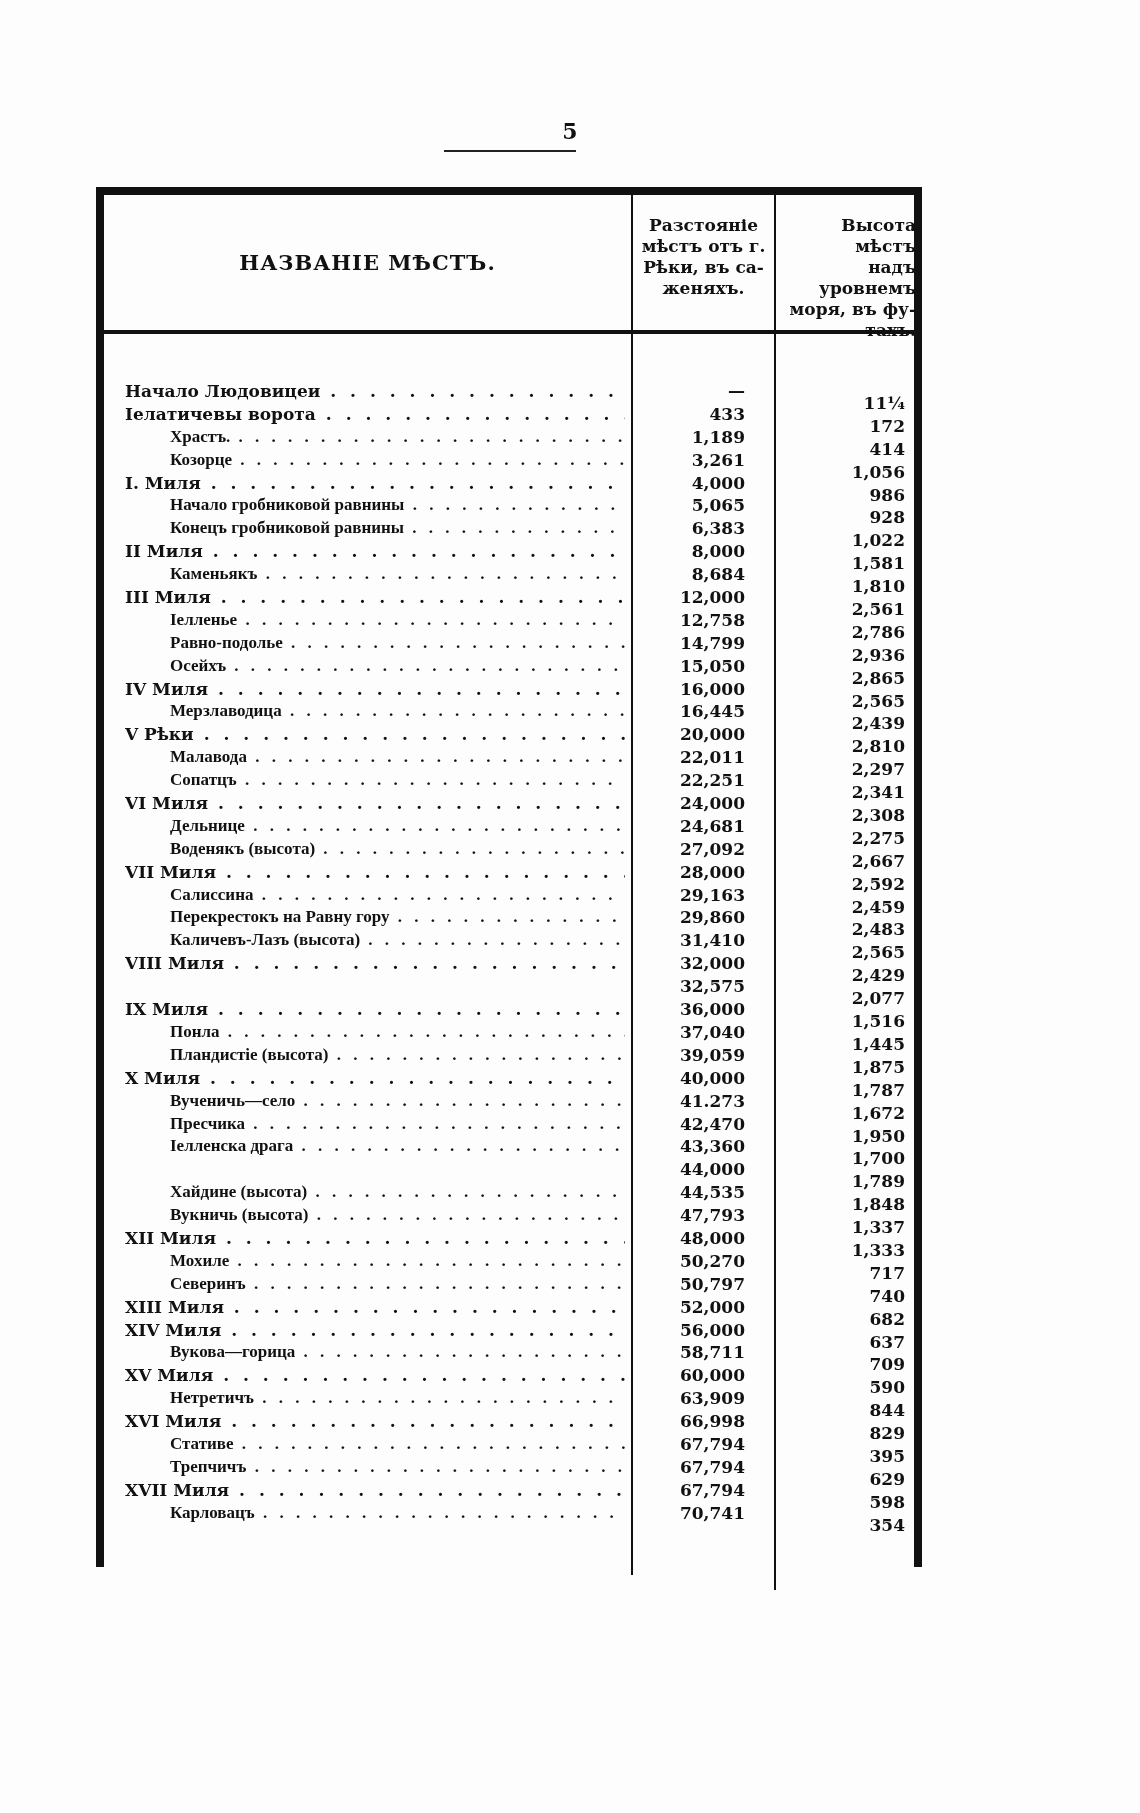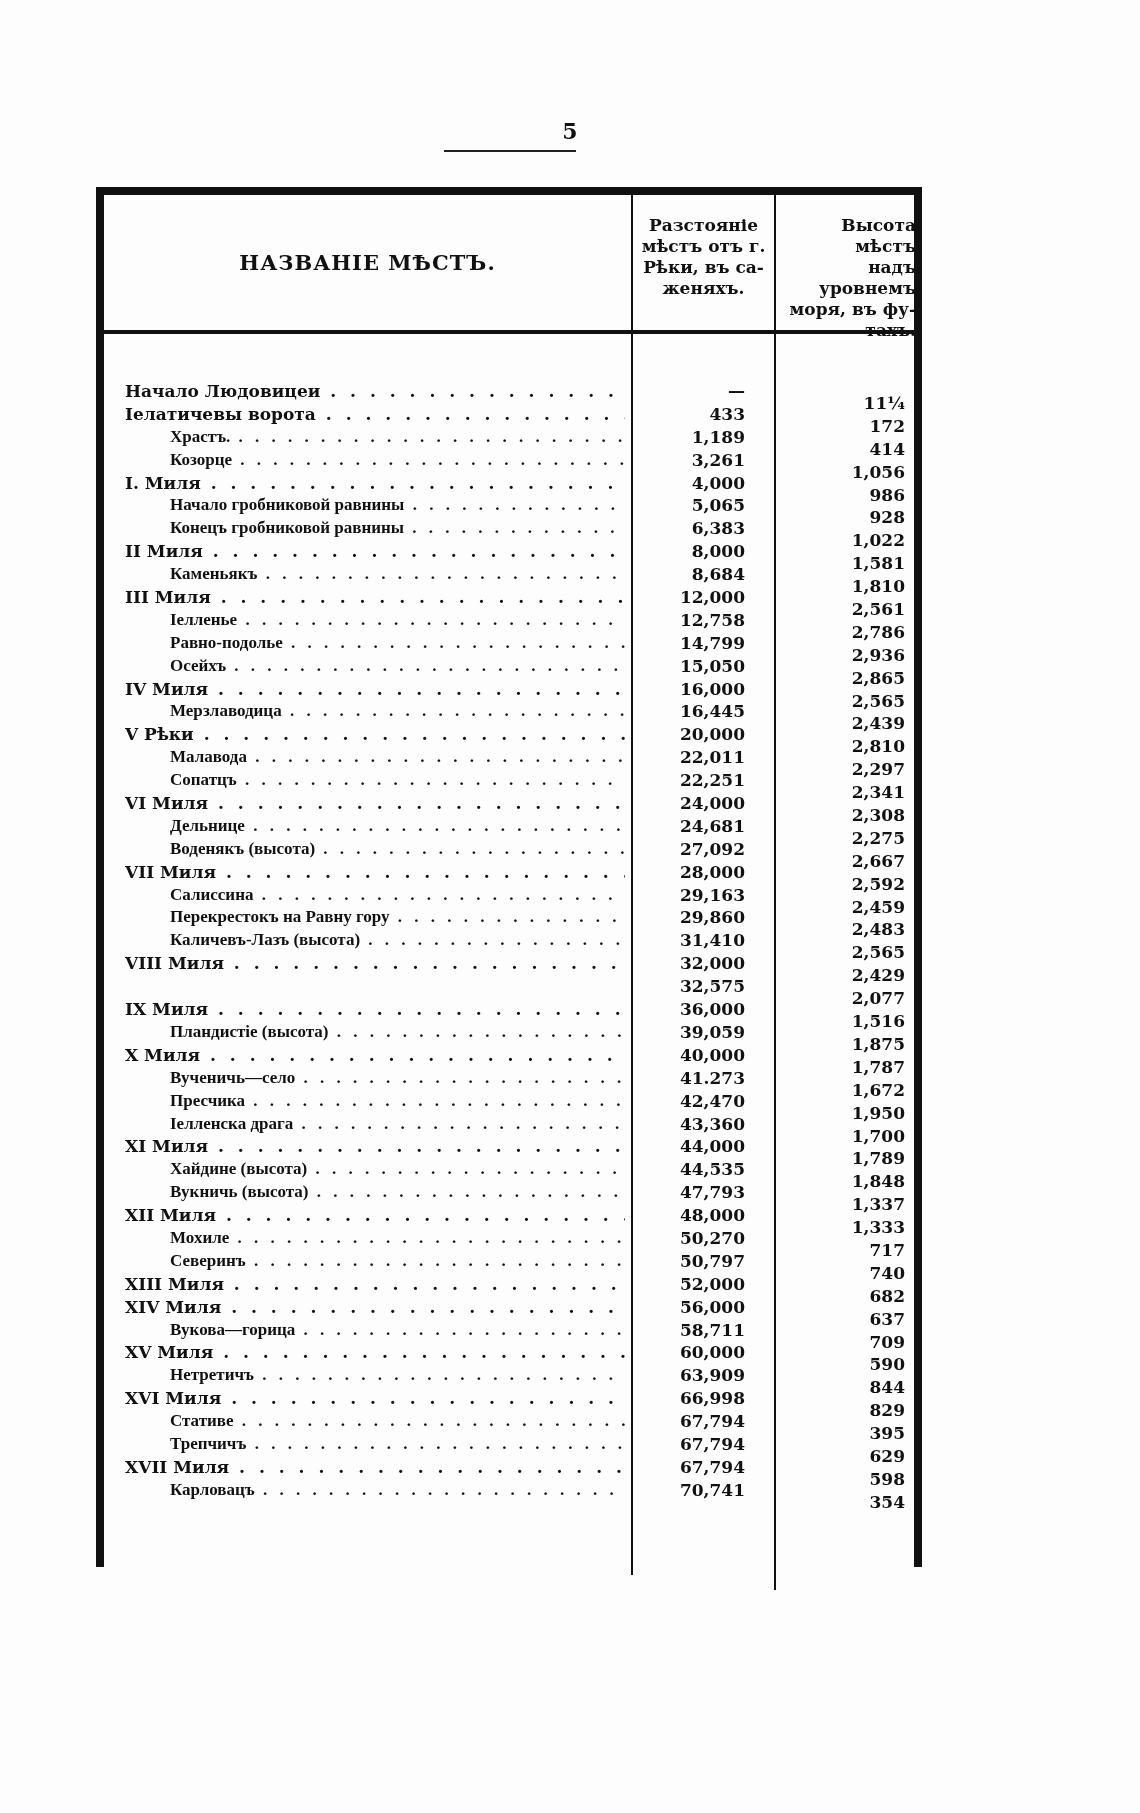--- a/index.html
+++ b/index.html
@@ -212,20 +212,25 @@
     <div class="row sub">
       <span class="dist">32,575</span>
       <span class="height">2,077</span>
     </div>
     <div class="row">
       <span class="name">IX Миля</span>
       <span class="dist">36,000</span>
       <span class="height">1,516</span>
     </div>
     <div class="row sub">
+      <span class="name">Понла</span>
+      <span class="dist">37,040</span>
+      <span class="height">1,445</span>
+    </div>
+    <div class="row sub">
       <span class="name">Пландистіе (высота)</span>
       <span class="dist">39,059</span>
       <span class="height">1,875</span>
     </div>
     <div class="row">
       <span class="name">X Миля</span>
       <span class="dist">40,000</span>
       <span class="height">1,787</span>
     </div>
     <div class="row sub">
@@ -237,21 +242,20 @@
       <span class="name">Пресчика</span>
       <span class="dist">42,470</span>
       <span class="height">1,950</span>
     </div>
     <div class="row sub">
       <span class="name">Іелленска драга</span>
       <span class="dist">43,360</span>
       <span class="height">1,700</span>
     </div>
     <div class="row">
-      <span class="name">XI Миля</span>
       <span class="dist">44,000</span>
       <span class="height">1,789</span>
     </div>
     <div class="row sub">
       <span class="name">Хайдине (высота)</span>
       <span class="dist">44,535</span>
       <span class="height">1,848</span>
     </div>
     <div class="row sub">
       <span class="name">Вукничь (высота)</span>

